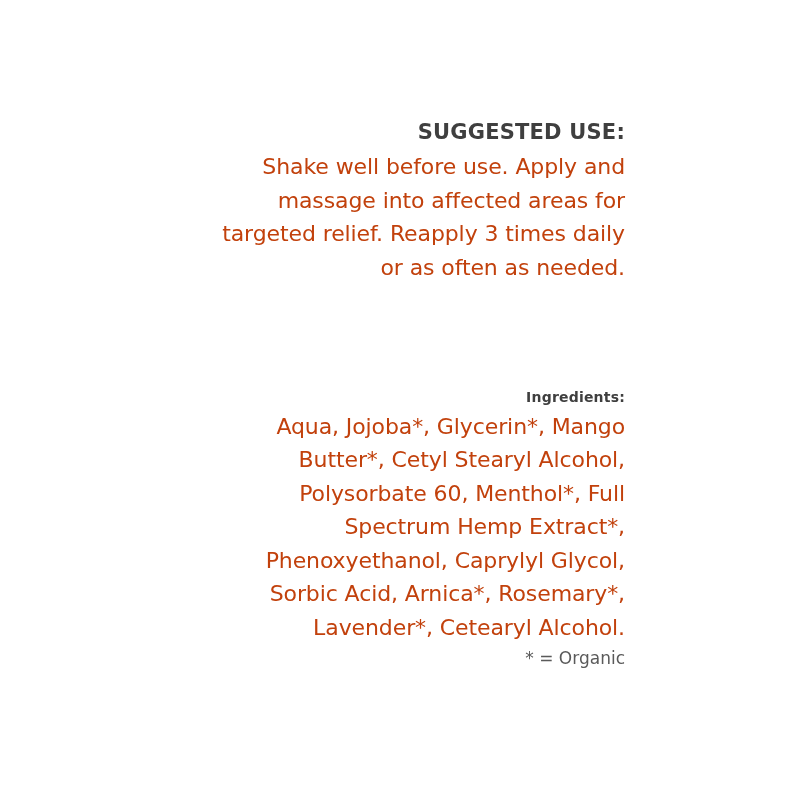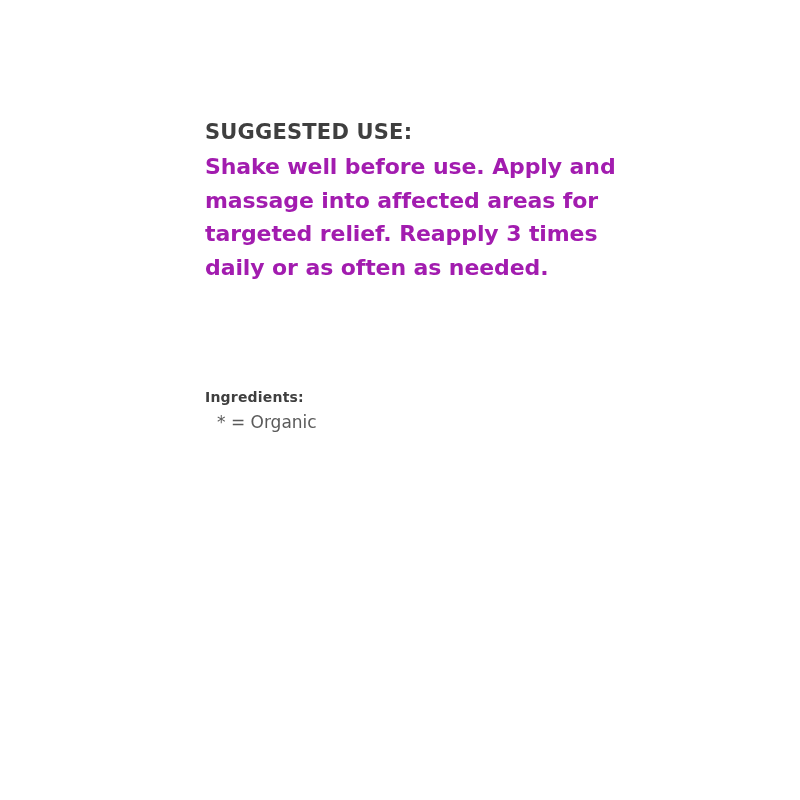--- a/index.html
+++ b/index.html
@@ -12,39 +12,40 @@
     background: #ffffff;
     font-family: "DejaVu Sans", sans-serif;
     color: #4a4a4a;
     overflow: hidden;
   }
   .page {
     position: relative;
     width: 800px;
     height: 800px;
     box-sizing: border-box;
+    text-align: right;
   }
   .content {
     position: absolute;
     left: 205px;
     top: 118px;
     width: 420px;
   }
   .section-heading {
     font-size: 21px;
     font-weight: bold;
     letter-spacing: 0.2px;
     color: #3f3f3f;
     line-height: 1.35;
     margin: 0 0 4px 0;
   }
   .body-text {
     font-size: 22px;
-    font-weight: 700;
-    color: #a21caf;
+    font-weight: 400;
+    color: #c2410c;
     line-height: 1.52;
     margin: 0;
     letter-spacing: -0.1px;
   }
   .block-suggested {
     margin-bottom: 0;
   }
   .block-ingredients {
     margin-top: 104px;
   }
@@ -65,17 +66,18 @@
 <div class="page">
   <div class="content">
 
     <div class="block block-suggested">
       <p class="section-heading">SUGGESTED USE:</p>
       <p class="body-text">Shake well before use. Apply and massage into affected areas for targeted relief. Reapply 3 times daily or as often as needed.</p>
     </div>
 
     <div class="block block-ingredients">
       <p class="section-heading">Ingredients:</p>
+      <p class="body-text">Aqua, Jojoba*, Glycerin*, Mango Butter*, Cetyl Stearyl Alcohol, Polysorbate 60, Menthol*, Full Spectrum Hemp Extract*, Phenoxyethanol, Caprylyl Glycol, Sorbic Acid, Arnica*, Rosemary*, Lavender*, Cetearyl Alcohol.</p>
       <p class="footnote">* = Organic</p>
     </div>
 
   </div>
 </div>
 
 </body></html>

